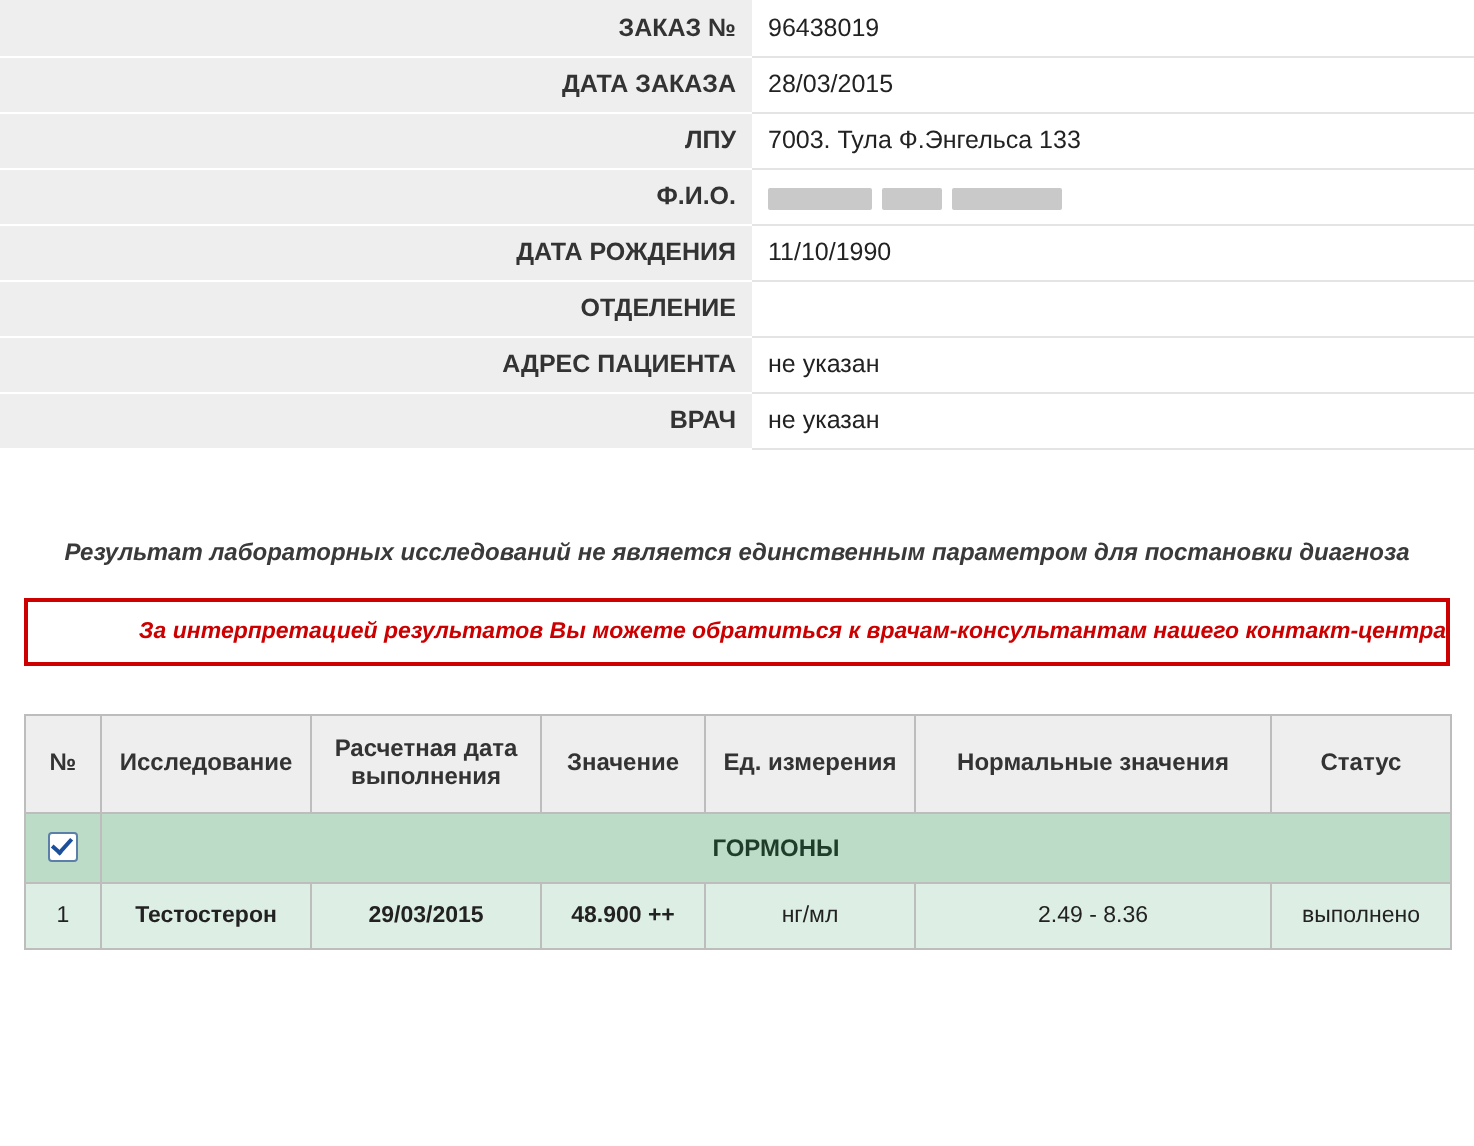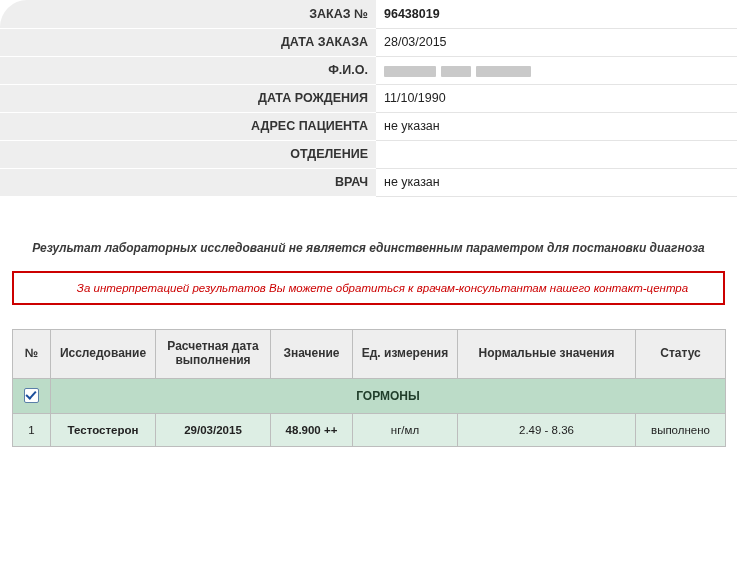--- a/index.html
+++ b/index.html
@@ -7,21 +7,20 @@
     padding: 0;
     background: #ffffff;
     font-family: "Liberation Sans", sans-serif;
   }
   .page {
     width: 737px;
     height: 573px;
     position: relative;
     background: #ffffff;
     overflow: hidden;
-    border-radius: 27px;
   }
 
   
   .info-table {
     width: 737px;
     border-collapse: collapse;
     table-layout: fixed;
   }
   .info-table tr {
     height: 28px;
@@ -38,21 +37,21 @@
     white-space: nowrap;
   }
   .info-table td.value {
     background: #ffffff;
     padding: 0 0 0 8px;
     font-size: 12.5px;
     color: #222222;
     border-bottom: 1px solid #e4e4e4;
   }
   .info-table td.value.bold {
-    font-weight: bold;
+    font-weight: normal;
   }
   .redacted {
     display: inline-block;
     vertical-align: middle;
   }
   .redacted span {
     display: inline-block;
     height: 11px;
     background: #c9c9c9;
     vertical-align: middle;
@@ -70,24 +69,24 @@
     font-size: 12px;
     font-style: italic;
     font-weight: bold;
     color: #3a3a3a;
   }
   .notice-box {
     margin: 16px 12px 0 12px;
     border: 2px solid #cc0000;
     height: 30px;
     line-height: 30px;
-    text-align: center;
+    text-align: right;
     font-size: 11.5px;
     font-style: italic;
-    font-weight: normal;
+    font-weight: bold;
     color: #cc0000;
     padding-left: 28px;
   }
 
   
   .results-wrap {
     margin: 24px 12px 0 12px;
   }
   .results {
     width: 713px;
@@ -174,38 +173,42 @@
     <tbody>
       <tr>
         <td class="label">ЗАКАЗ №</td>
         <td class="value bold">96438019</td>
       </tr>
       <tr>
         <td class="label">ДАТА ЗАКАЗА</td>
         <td class="value">28/03/2015</td>
       </tr>
       <tr>
+        <td class="label">ЛПУ</td>
+        <td class="value">7003. Тула Ф.Энгельса 133</td>
+      </tr>
+      <tr>
         <td class="label">Ф.И.О.</td>
         <td class="value">
           <span class="redacted">
             <span class="r1"></span><span class="r2"></span><span class="r3"></span>
           </span>
         </td>
       </tr>
       <tr>
         <td class="label">ДАТА РОЖДЕНИЯ</td>
         <td class="value">11/10/1990</td>
       </tr>
       <tr>
+        <td class="label">ОТДЕЛЕНИЕ</td>
+        <td class="value"></td>
+      </tr>
+      <tr>
         <td class="label">АДРЕС ПАЦИЕНТА</td>
         <td class="value">не указан</td>
-      </tr>
-      <tr>
-        <td class="label">ОТДЕЛЕНИЕ</td>
-        <td class="value"></td>
       </tr>
       <tr>
         <td class="label">ВРАЧ</td>
         <td class="value">не указан</td>
       </tr>
     </tbody>
   </table>
 
   <div class="notice-plain">Результат лабораторных исследований не является единственным параметром для постановки диагноза</div>
 

